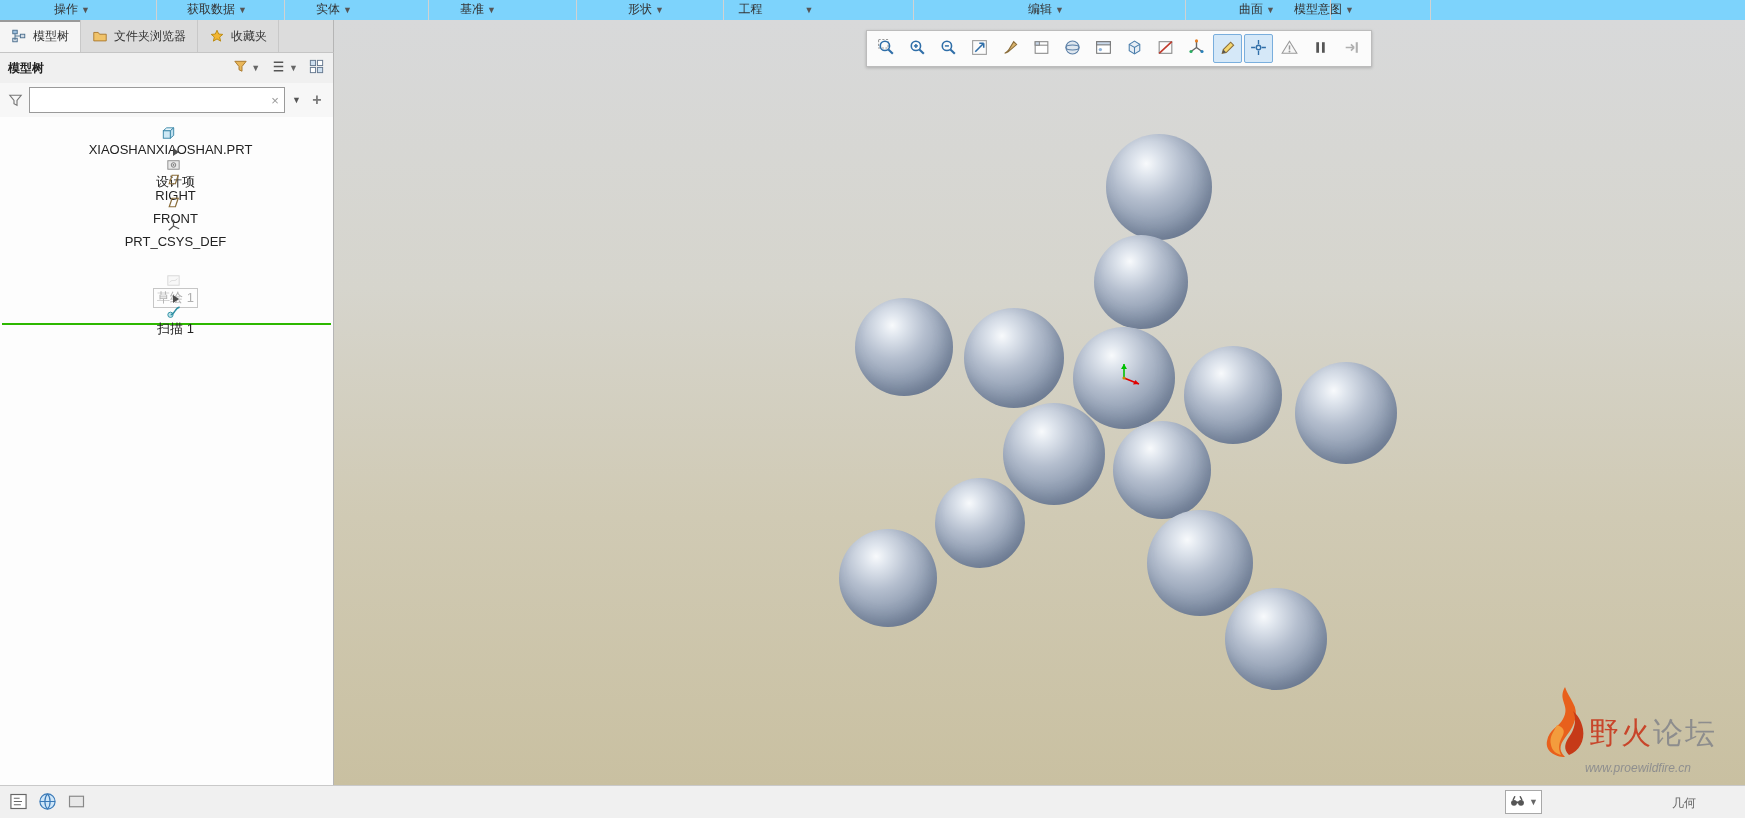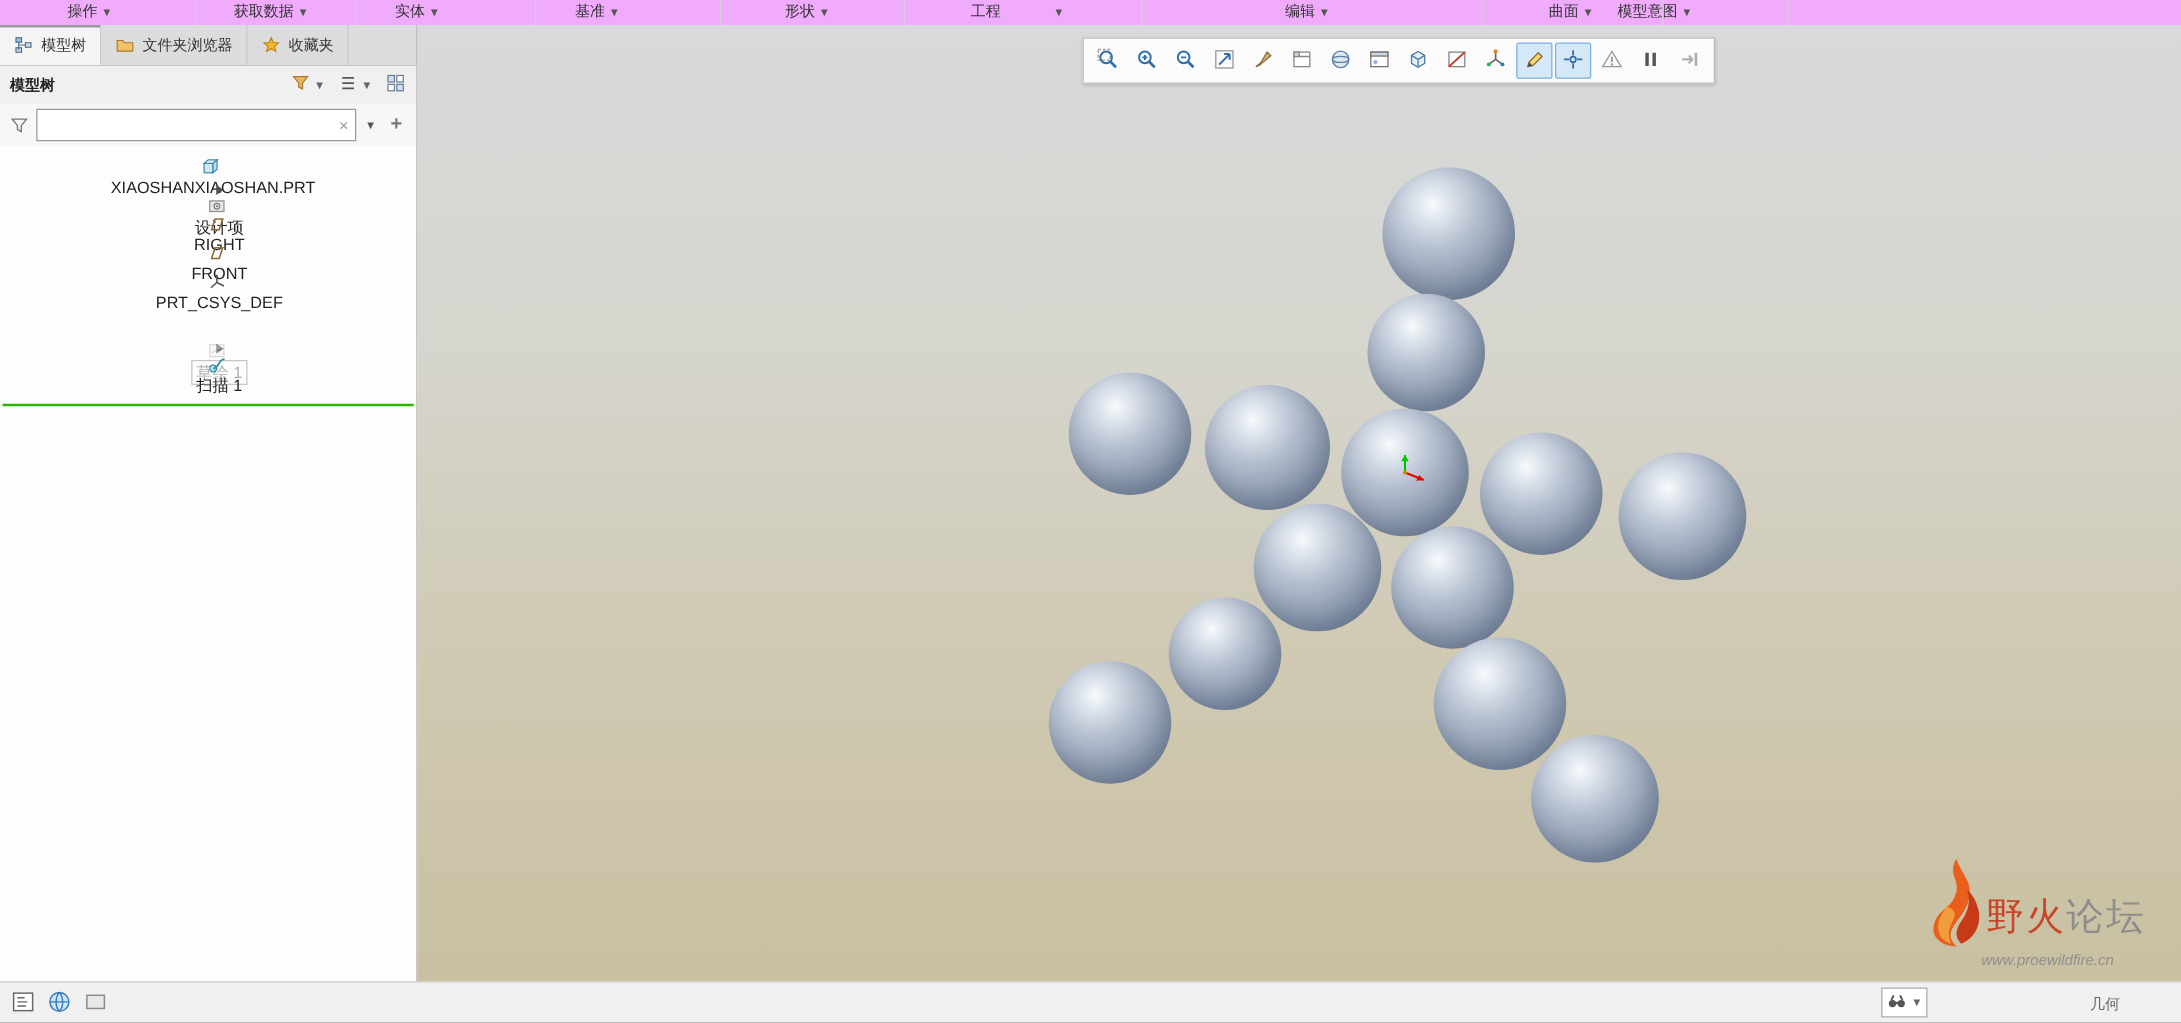--- a/index.html
+++ b/index.html
@@ -1,20 +1,20 @@
 <!DOCTYPE html>
 <html><head>
 <meta charset="utf-8">
 <style>
   html,body{margin:0;padding:0;background:#888;}
   .app{position:relative;width:1745px;height:818px;background:#f0f0f0;overflow:hidden;
        font-family:"Liberation Sans","DejaVu Sans",sans-serif;font-size:12px;color:#222;}
 
   
-  .ribbon{position:absolute;top:0;left:0;width:100%;height:20px;background:#f0abfc;
+  .ribbon{position:absolute;top:0;left:0;width:100%;height:20px;background:#7dd3fc;
           border-bottom:1px solid #dcdcdc;overflow:hidden;}
   .ribbon .menu{position:absolute;top:1px;transform:translateX(-50%);white-space:nowrap;
                 color:#333;display:flex;align-items:center;gap:3px;cursor:default;}
   .ribbon .mcaret{font-size:9px;color:#555;}
   .ribbon .sep{position:absolute;top:0;height:20px;width:1px;background:#d2d2d2;}
 
   
   .tabbar{position:absolute;top:20px;left:0;width:334px;height:33px;background:#dcdcdc;
           border-bottom:1px solid #c5c5c5;border-right:1px solid #b5b5b5;display:flex;box-sizing:border-box;}
   .tab{display:flex;align-items:center;gap:6px;padding:0 11px;border-right:1px solid #c8c8c8;
@@ -105,21 +105,21 @@
         <span class="mcaret">▼</span>
       </div>
       <div class="menu" style="left: 478px;">
         <span class="mlabel">基准</span>
         <span class="mcaret">▼</span>
       </div>
       <div class="menu" style="left: 646px;">
         <span class="mlabel">形状</span>
         <span class="mcaret">▼</span>
       </div>
-      <div class="menu" style="left: 814px; gap: 42px;">
+      <div class="menu" style="left: 776px; gap: 42px;">
         <span class="mlabel">工程</span>
         <span class="mcaret">▼</span>
       </div>
       <div class="menu" style="left: 1046px;">
         <span class="mlabel">编辑</span>
         <span class="mcaret">▼</span>
       </div>
       <div class="menu" style="left: 1257px;">
         <span class="mlabel">曲面</span>
         <span class="mcaret">▼</span>
@@ -262,21 +262,21 @@
         <div class="trow suppressed" style="padding-left: 18px; margin-top: 32px;">
           <span class="arrow-slot"></span>
           <span class="node-icon">
             <svg viewBox="0 0 18 18">
               <rect x="3" y="4" width="12" height="10" fill="#f4f4f4" stroke="#aaa"></rect>
               <path d="M5 11 C7 7 11 11 13 7" stroke="#aaa" fill="none"></path>
             </svg>
           </span>
           <span class="tlabel">草绘 1</span>
         </div>
-        <div class="trow" style="padding-left: 18px; justify-content: flex-end;">
+        <div class="trow" style="padding-left: 18px;">
           <span class="arrow-slot">
             <span class="arrow-tri"></span>
           </span>
           <span class="node-icon">
             <svg viewBox="0 0 18 18">
               <circle cx="5.8" cy="12.5" r="2.8" fill="#bfe3ea" stroke="#2e8fa3"></circle>
               <path d="M6 12.5 C10.5 12.5 10.5 4.5 15.5 4.5" stroke="#2e8fa3" fill="none" stroke-width="1.5"></path>
             </svg>
           </span>
           <span class="tlabel">扫描 1</span>

